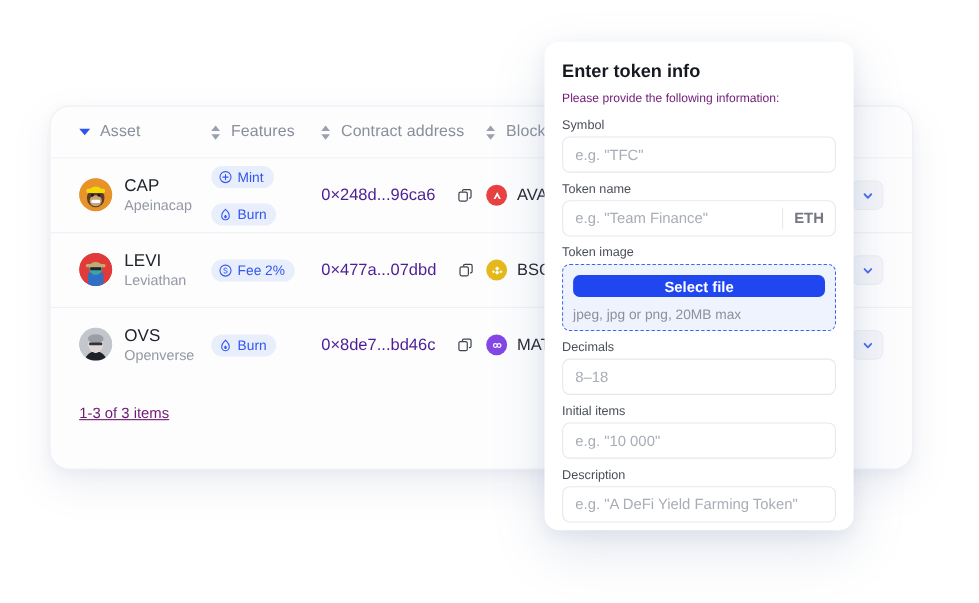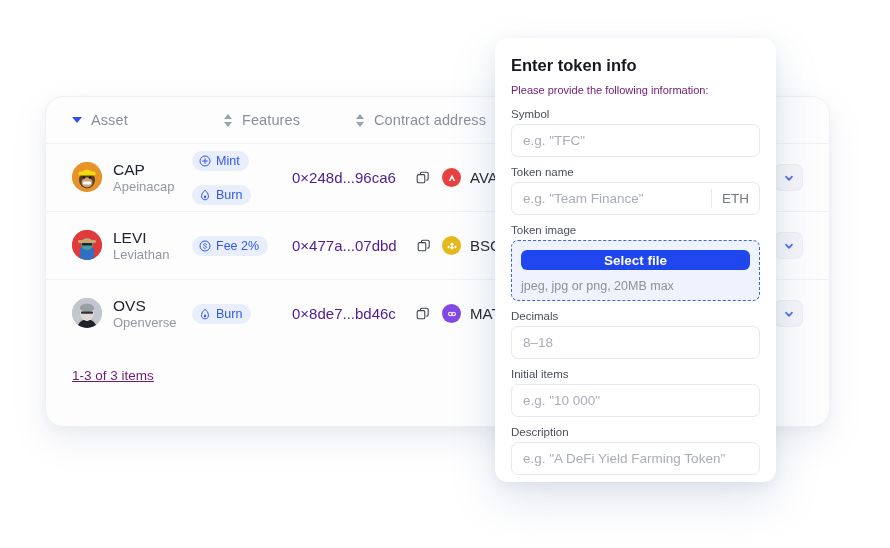--- a/index.html
+++ b/index.html
@@ -28,21 +28,20 @@
     box-shadow: 0 14px 34px rgba(120,135,170,0.13), 0 3px 10px rgba(120,135,170,0.07);
     box-sizing: border-box;
     overflow: hidden;
   }
 
   .table-header {
     display: flex;
     height: 46px;
     padding: 0 26px;
     box-sizing: border-box;
-    gap: 32px;
   }
   .th {
     display: flex;
     align-items: center;
     gap: 9px;
     font-size: 14.5px;
     color: #8a8f9c;
     letter-spacing: 0.1px;
     white-space: nowrap;
   }
@@ -244,20 +243,21 @@
     right: 0; top: 0;
     height: 33px;
     display: flex;
     align-items: center;
     padding: 0 11px 0 10px;
     font-size: 13.5px;
     color: #73777f;
     border-left: 1px solid #e6e8ee;
     margin: 7px 0;
     height: 19px;
+    font-weight: bold;
   }
 
   .upload-box {
     border: 1.5px dashed #3a63f3;
     border-radius: 7px;
     background: #eef3fd;
     padding: 9px 9px 7px 9px;
     box-sizing: border-box;
     margin-bottom: 9px;
   }

